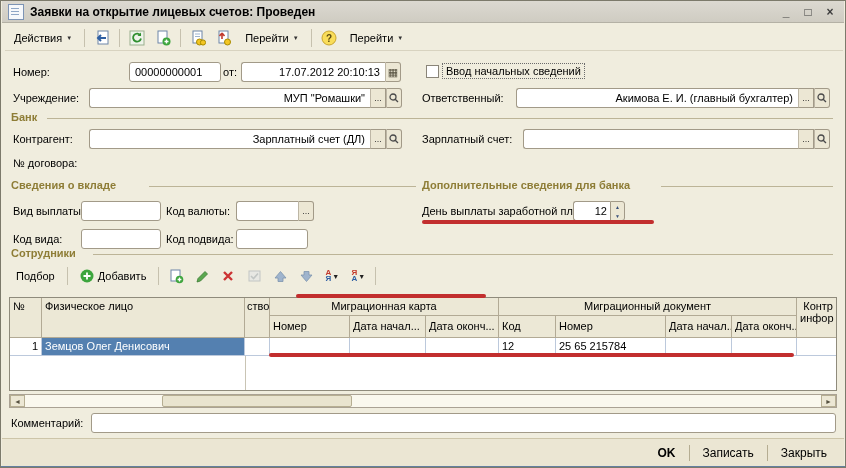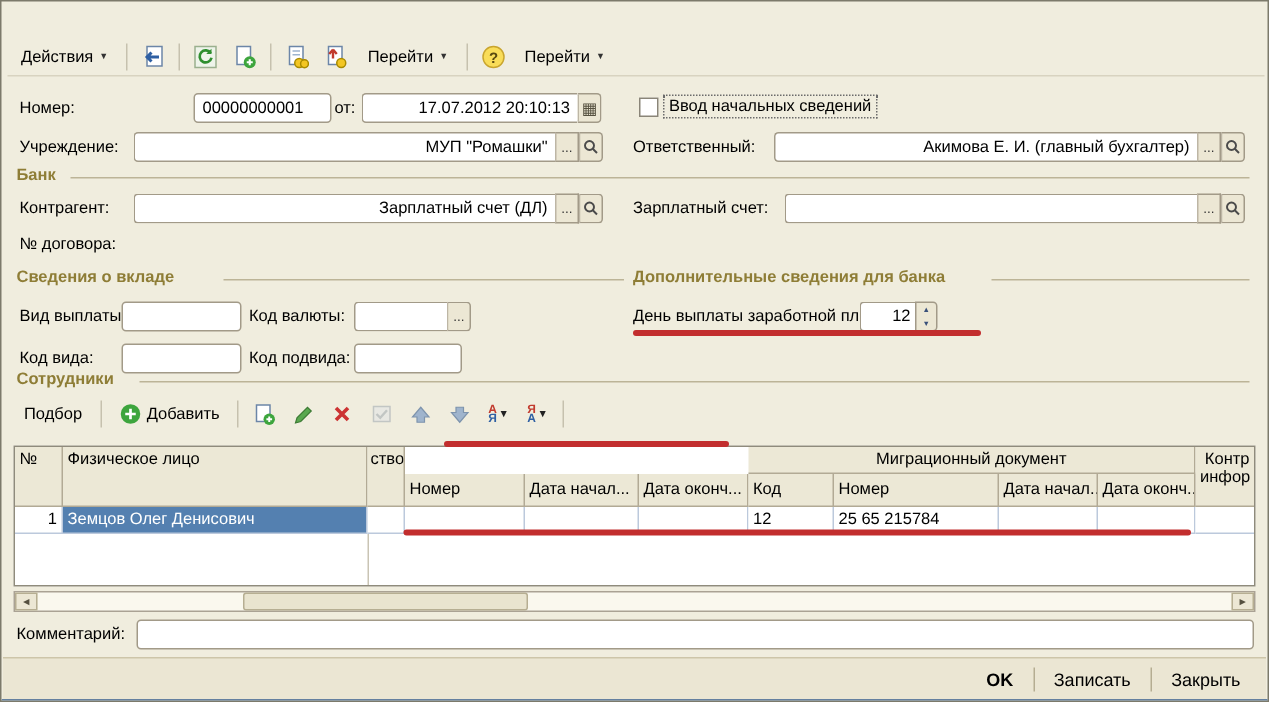--- a/index.html
+++ b/index.html
@@ -92,20 +92,27 @@
   .sorticon{display:flex;align-items:center;gap:1px;}
   .sortletters{display:flex;flex-direction:column;line-height:6px;font-size:8px;font-weight:bold;}
   .arrowdown{font-size:7px;color:#222;}
   svg{display:block;}
 </style>
 <style>.firstund::first-letter{text-decoration:underline;}</style></head>
 <body>
 
 <div class="win">
 
+  <div class="titlebar">
+    <div class="appicon"></div>
+    <div class="ttl">Заявки на открытие лицевых счетов: Проведен</div>
+    <div class="winbtn">_</div>
+    <div class="winbtn">□</div>
+    <div class="winbtn">×</div>
+  </div>
 
   <div class="toolbar">
     <div class="tbtn">
       <span>Действия</span>
       <span class="dd">▼</span>
     </div>
     <div class="vsep"></div>
     <div class="icbtn">
       <svg width="16" height="16">
         <rect x="4" y="1" width="10" height="13" fill="#ffffff" stroke="#6c86a8"></rect>
@@ -342,20 +349,21 @@
   </div>
 
   <div class="redline" style="left:295px;top:293px;width:190px;"></div>
 
   <div class="tbl">
 
     <div class="hc" style="left:0;top:0;width:32px;height:40px;border-bottom:1px solid #b2aa95;">№</div>
     <div class="hc" style="left:32px;top:0;width:203px;height:40px;">Физическое лицо</div>
     <div class="hc" style="left:235px;top:0;width:25px;height:40px;padding-left:2px;">ство</div>
 
+    <div class="hc center" style="left:260px;top:0;width:229px;height:18px;">Миграционная карта</div>
     <div class="hc center" style="left:489px;top:0;width:298px;height:18px;">Миграционный документ</div>
     <div class="hc" style="left:787px;top:0;width:39px;height:40px;border-right:none;line-height:12px;text-align:right;">
       <span>Контр</span><br>
       <span>инфор</span>
     </div>
 
     <div class="hc" style="left:260px;top:18px;width:80px;height:22px;padding-top:4px;">Номер</div>
     <div class="hc" style="left:340px;top:18px;width:76px;height:22px;padding-top:4px;">Дата начал...</div>
     <div class="hc" style="left:416px;top:18px;width:73px;height:22px;padding-top:4px;">Дата оконч...</div>
 

